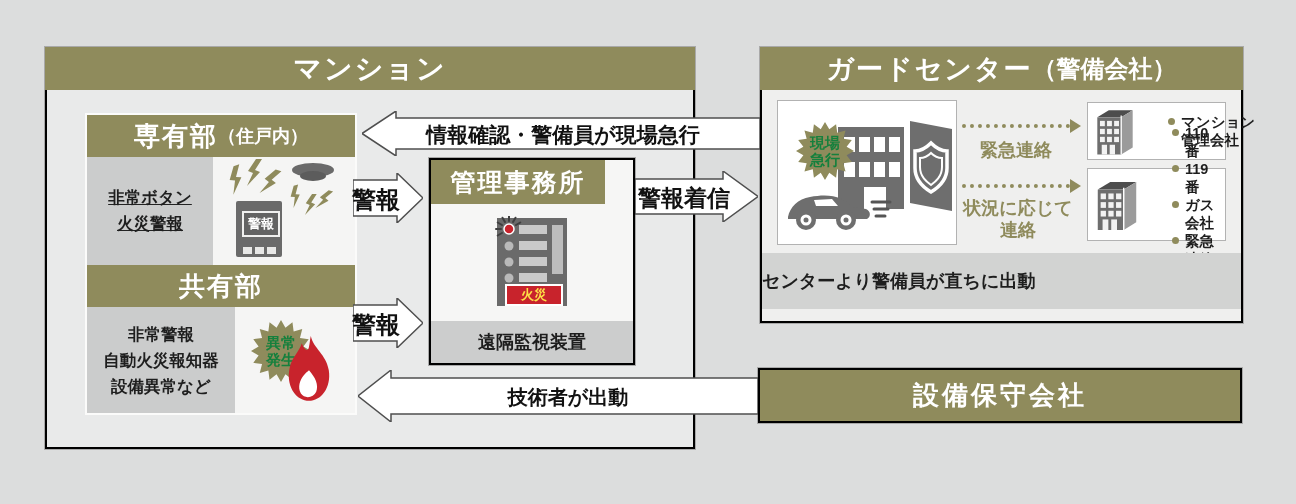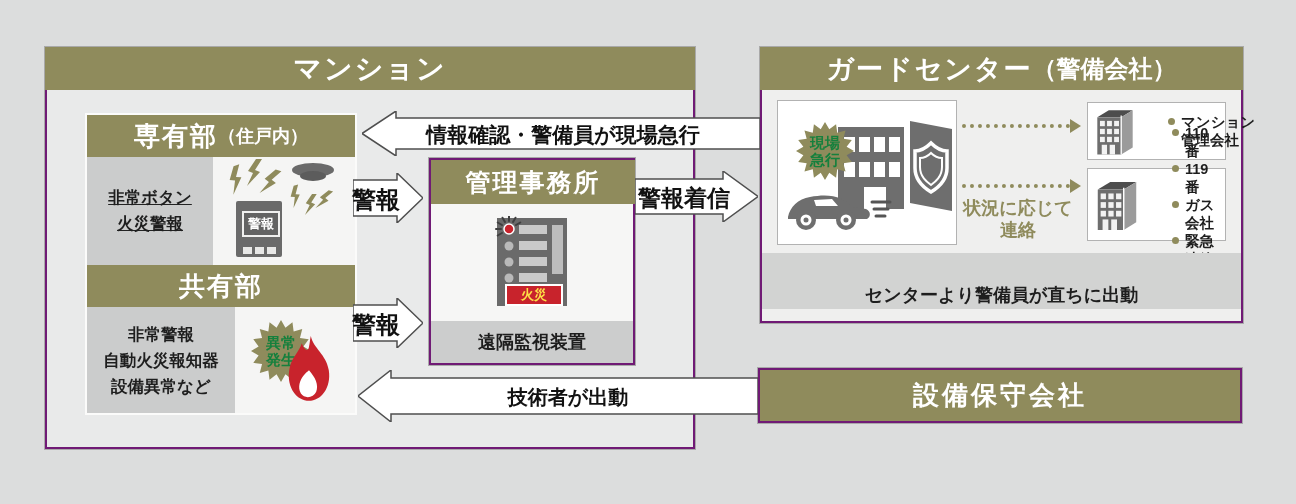--- a/index.html
+++ b/index.html
@@ -1,19 +1,19 @@
 <!DOCTYPE html>
 <html><head>
 <meta charset="utf-8">
 <style>
   html,body{margin:0;padding:0;}
   body{font-family:"Liberation Sans","DejaVu Sans",sans-serif;color:#222;}
   #stage{position:relative;width:1296px;height:504px;background:#dcdddd;overflow:hidden;}
   .abs{position:absolute;}
-  .panel{border:2px solid #701a75;box-shadow:0 0 0 1px #a9a9a9;box-sizing:border-box;}
+  .panel{border:2px solid #000000;box-shadow:0 0 0 1px #a9a9a9;box-sizing:border-box;}
   .olive{background:#8f8b5c;}
   .hdr{display:flex;align-items:center;justify-content:center;color:#fff;font-weight:bold;}
   .hdr .big{font-size:26px;letter-spacing:2px;}
   .hdr .small{font-size:18px;letter-spacing:0;}
   .graytxt{font-weight:bold;color:#1e1e1e;text-align:center;}
   .arrow-svg polygon{fill:#ffffff;stroke:#4f4f4f;stroke-width:1.5;}
   .arrow-label{font-weight:bold;color:#111;text-align:center;z-index:6;}
   .burst-text{color:#15803d;font-weight:bold;text-align:center;z-index:5;line-height:17px;font-size:15px;}
   .dotline{border-top:4px dotted #8f8b5c;width:108px;z-index:3;}
   .dothead{width:0;height:0;border-left:11px solid #8f8b5c;border-top:7px solid transparent;border-bottom:7px solid transparent;z-index:3;}
@@ -90,21 +90,21 @@
   <div class="abs burst-text" style="left:256px;top:334px;width:50px;">
     <div>異常</div>
     <div>発生</div>
   </div>
   <svg class="abs" style="left:286px;top:336px;z-index:5;" width="46" height="72" viewBox="0 0 50 80">
     <path d="M27 0 C30 14 44 20 47 38 C50 58 38 72 25 72 C12 72 0 58 3 38 C5 24 14 18 17 8 C20 16 24 18 25 12 C26 8 26 4 27 0 Z" fill="#c8232c"></path>
     <path d="M25 38 C32 46 36 54 33 62 C30 69 20 70 16 64 C12 57 15 49 19 44 C21 41 23 40 25 38 Z" fill="#ffffff"></path>
   </svg>
 
   <div class="abs panel" style="left:429px;top:158px;width:206px;height:207px;background:#f6f6f5;z-index:2;"></div>
-  <div class="abs olive hdr" style="left:431px;top:160px;width:204px;height:44px;z-index:3;">
+  <div class="abs olive hdr" style="left:431px;top:160px;width:174px;height:44px;z-index:3;">
     <span class="big" style="font-size:25px;">管理事務所</span>
   </div>
   <svg class="abs" style="left:493px;top:216px;z-index:3;" width="78" height="92" viewBox="0 0 78 92">
     <rect x="4" y="2" width="70" height="88" fill="#6a6a6a"></rect>
     <g stroke="#3f3f3f" stroke-width="2" stroke-linecap="round">
       <line x1="16" y1="5" x2="16" y2="0"></line>
       <line x1="12" y1="6" x2="9.5" y2="1.7"></line>
       <line x1="9" y1="9" x2="4.7" y2="6.5"></line>
       <line x1="8" y1="13" x2="3" y2="13"></line>
       <line x1="9" y1="17" x2="4.7" y2="19.5"></line>
@@ -170,20 +170,21 @@
   <svg class="abs" style="left:796px;top:122px;z-index:4;" width="58" height="58" viewBox="0 0 100 100" preserveAspectRatio="none">
     <polygon fill="#8f8b5c" points="100,50 87.3,57.4 96.2,69.1 81.6,71.1 85.4,85.4 71.1,81.6 69.1,96.2 57.4,87.3 50,100 42.6,87.3 30.9,96.2 28.9,81.6 14.6,85.4 18.4,71.1 3.8,69.1 12.7,57.4 0,50 12.7,42.6 3.8,30.9 18.4,28.9 14.6,14.6 28.9,18.4 30.9,3.8 42.6,12.7 50,0 57.4,12.7 69.1,3.8 71.1,18.4 85.4,14.6 81.6,28.9 96.2,30.9 87.3,42.6"></polygon>
   </svg>
   <div class="abs burst-text" style="left:801px;top:134px;width:48px;">
     <div>現場</div>
     <div>急行</div>
   </div>
 
   <div class="abs dotline" style="left:962px;top:124px;"></div>
   <div class="abs dothead" style="left:1070px;top:119px;"></div>
+  <div class="abs olive-label" style="left:958px;top:138px;width:116px;">緊急連絡</div>
 
   <div class="abs dotline" style="left:962px;top:184px;"></div>
   <div class="abs dothead" style="left:1070px;top:179px;"></div>
   <div class="abs olive-label" style="left:944px;top:197px;width:148px;line-height:22px;">
     <div>状況に応じて</div>
     <div>連絡</div>
   </div>
 
   <div class="abs tbox" style="left:1087px;top:102px;width:139px;height:58px;padding:2px 4px;">
     <svg width="46" height="55" viewBox="0 0 52 62" style="flex:0 0 auto;">
@@ -246,21 +247,21 @@
           <span class="bullet"></span>
           <span>ガス会社</span>
         </li>
       <li>
           <span class="bullet"></span>
           <span>緊急連絡先</span>
         </li>
     </ul>
   </div>
 
-  <div class="abs" style="left:762px;top:253px;width:479px;height:56px;background:#d2d3d2;z-index:2;display:flex;flex-direction:row;align-items:flex-end;justify-content:center;">
+  <div class="abs" style="left:762px;top:253px;width:479px;height:56px;background:#d2d3d2;z-index:2;display:flex;flex-direction:column;align-items:flex-start;justify-content:center;">
     <div class="graytxt" style="font-size:18px;line-height:27px;">センターより警備員が直ちに出動</div>
   </div>
 
   <div class="abs panel olive hdr" style="left:758px;top:368px;width:484px;height:55px;z-index:2;">
     <span class="big" style="font-size:26px;letter-spacing:3px;">設備保守会社</span>
   </div>
 
   <svg class="abs arrow-svg" style="left:353px;top:173px;z-index:5;" width="70" height="50" viewBox="0 0 70 50">
     <polygon points="0,7 44,7 44,0 70,25 44,50 44,43 0,43"></polygon>
   </svg>

